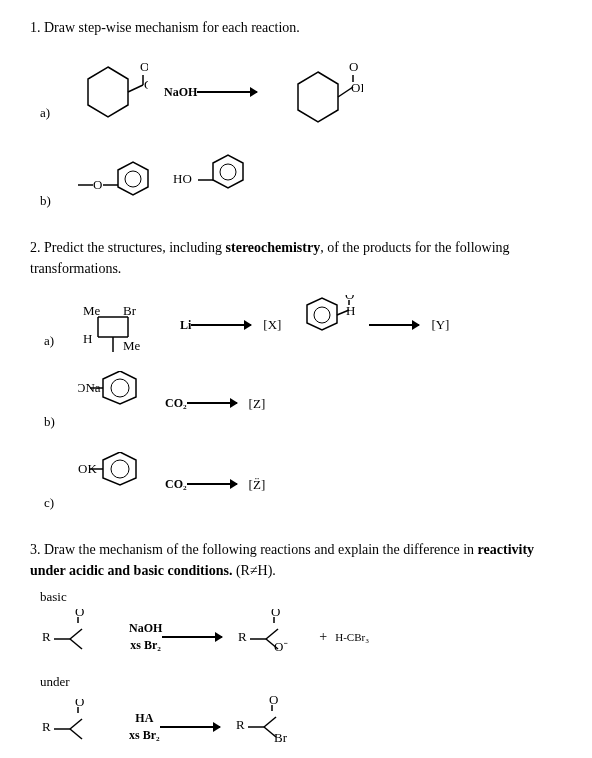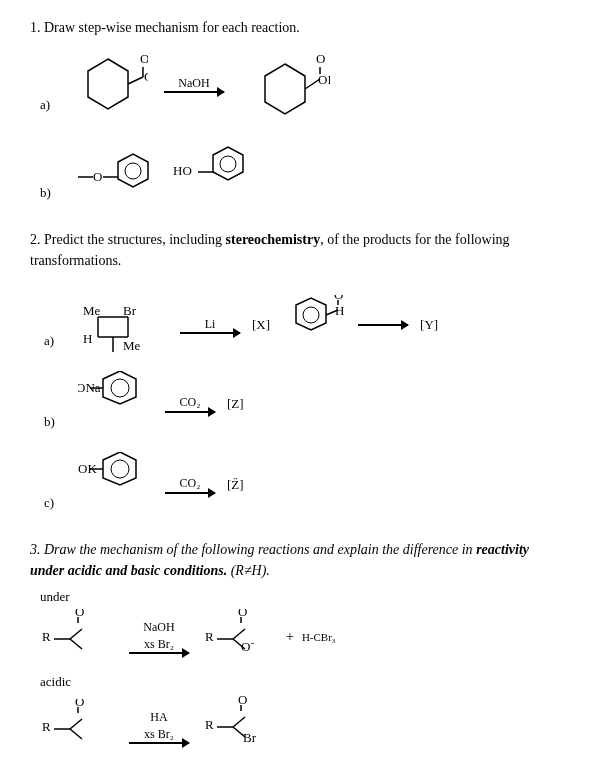--- a/index.html
+++ b/index.html
@@ -10,21 +10,21 @@
       color: #000;
       width: 592px;
       min-height: 758px;
       padding: 20px 30px;
     }
     .question {
       margin-bottom: 22px;
     }
     .question-header {
       font-size: 14px;
-      margin-bottom: 13px;
+      margin-bottom: 21px;
     }
     .sub-question {
       display: flex;
       align-items: center;
       margin-bottom: 18px;
       margin-left: 10px;
     }
     .sub-label {
       width: 28px;
       font-size: 13px;
@@ -32,23 +32,24 @@
       padding-bottom: 6px;
     }
     .reaction-row {
       display: flex;
       align-items: center;
       gap: 10px;
       flex-wrap: wrap;
     }
     .arrow {
       display: flex;
-      flex-direction: column;
+      flex-direction: row;
       align-items: center;
       margin: 0 6px;
+      font-weight: bold;
     }
     .arrow-label {
       font-size: 12px;
       text-align: center;
       white-space: nowrap;
       line-height: 1.4;
     }
     .arrow-line {
       width: 60px;
       height: 2px;
@@ -65,40 +66,39 @@
       border-bottom: 5px solid transparent;
     }
     
     svg text {
       font-family: "Times New Roman", Times, serif;
       font-size: 13px;
     }
     .bold { font-weight: bold; }
     .predict-text {
       font-size: 14px;
-      margin-bottom: 24px;
+      margin-bottom: 16px;
       line-height: 1.5;
     }
     .sub-questions-2 {
       margin-left: 14px;
     }
     .sub-row-2 {
       display: flex;
       align-items: center;
       margin-bottom: 16px;
       gap: 6px;
     }
     .bracket-label {
       font-size: 13px;
     }
     .q3-text {
       font-size: 14px;
       margin-bottom: 8px;
       line-height: 1.5;
-      font-style: italic;
     }
     .q3-section {
       margin-left: 10px;
       margin-bottom: 10px;
     }
     .q3-section-label {
       font-size: 13px;
       margin-bottom: 4px;
     }
     .q3-row {
@@ -262,21 +262,21 @@
   </div>
 </div>
 
 <div class="question">
   <div class="q3-text">
     <span>3.</span>
     <span> Draw the mechanism of the following reactions and explain the difference in <span style="font-weight:bold;">reactivity under acidic and basic conditions.</span> (R≠H).</span>
   </div>
 
   <div class="q3-section">
-    <div class="q3-section-label">under</div>
+    <div class="q3-section-label">basic</div>
     <div class="q3-row">
 
       <svg width="75" height="55">
         <text x="2" y="32" font-size="12">R</text>
         <line x1="14" y1="30" x2="30" y2="30" stroke="#000" stroke-width="1.5"></line>
         <line x1="30" y1="30" x2="42" y2="20" stroke="#000" stroke-width="1.5"></line>
         <line x1="30" y1="30" x2="42" y2="40" stroke="#000" stroke-width="1.5"></line>
         <line x1="38" y1="14" x2="38" y2="8" stroke="#000" stroke-width="1.5"></line>
         <text x="35" y="7" font-size="10">O</text>
       </svg>
@@ -296,21 +296,21 @@
         <text x="38" y="42" font-size="11">O⁻</text>
       </svg>
 
       <span style="font-size:14px;">+</span>
 
       <span style="font-size:11px;">H-CBr₃</span>
     </div>
   </div>
 
   <div class="q3-section">
-    <div class="q3-section-label">acidic</div>
+    <div class="q3-section-label">under</div>
     <div class="q3-row">
 
       <svg width="75" height="55">
         <text x="2" y="32" font-size="12">R</text>
         <line x1="14" y1="30" x2="30" y2="30" stroke="#000" stroke-width="1.5"></line>
         <line x1="30" y1="30" x2="42" y2="20" stroke="#000" stroke-width="1.5"></line>
         <line x1="30" y1="30" x2="42" y2="40" stroke="#000" stroke-width="1.5"></line>
         <line x1="38" y1="14" x2="38" y2="8" stroke="#000" stroke-width="1.5"></line>
         <text x="35" y="7" font-size="10">O</text>
       </svg>

